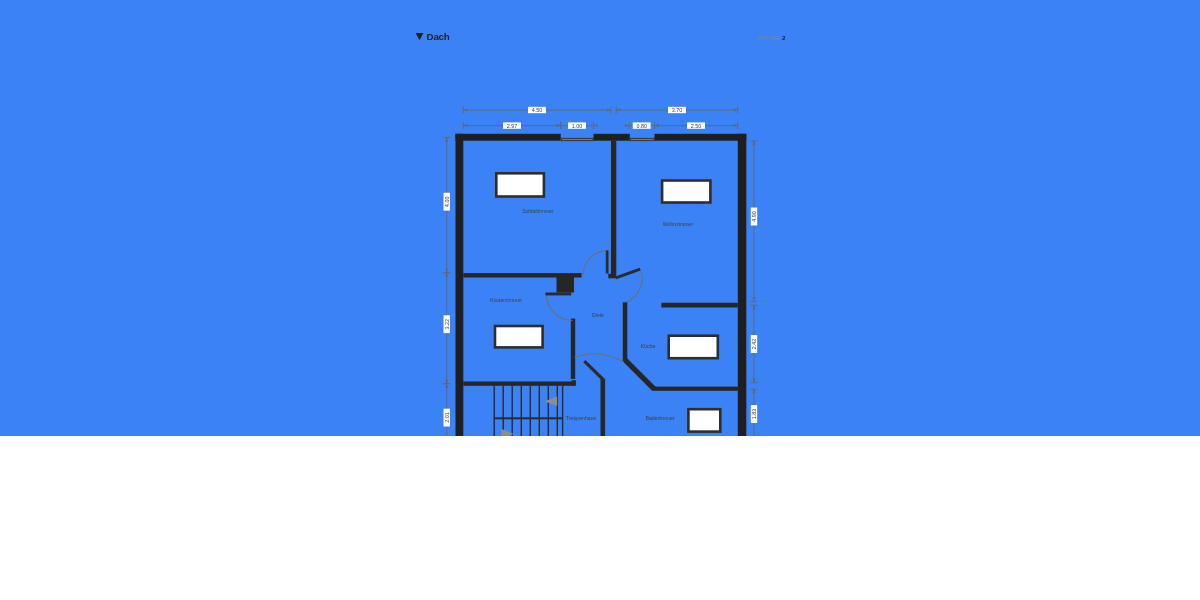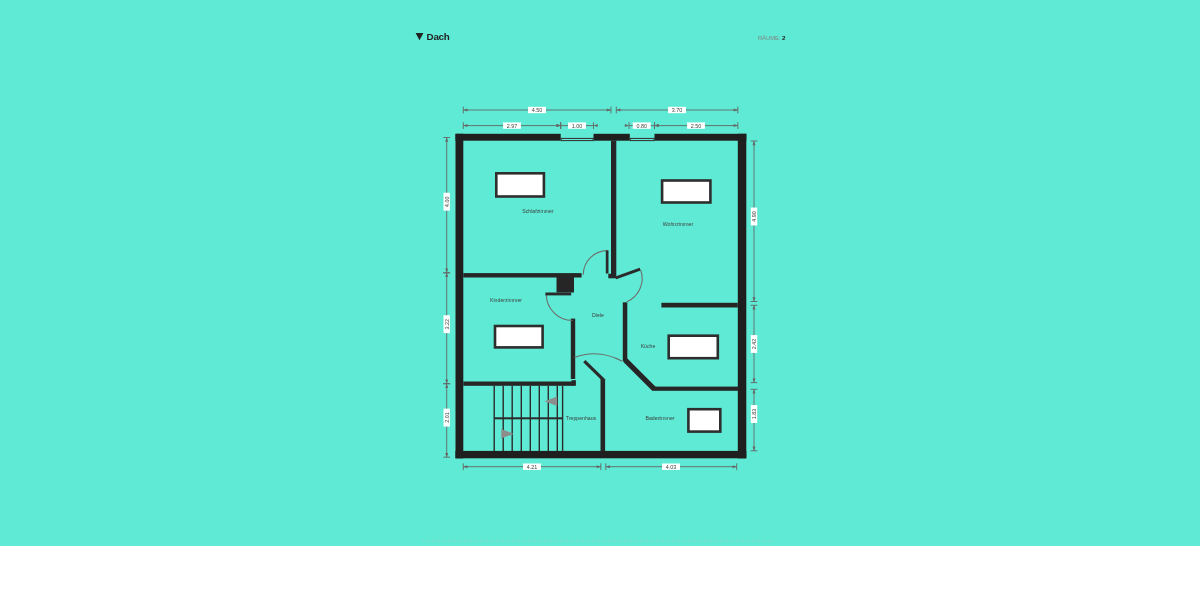--- a/index.html
+++ b/index.html
@@ -1,16 +1,16 @@
 <!DOCTYPE html>
 <html><head>
 <meta charset="utf-8">
 <style>
   html,body{margin:0;padding:0;background:#ffffff;}
-  .page{position:relative;width:1200px;height:546px;background:#5eead4;overflow:hidden;
+  .page{position:relative;width:1200px;height:436px;background:#3b82f6;overflow:hidden;
         font-family:"Liberation Sans", sans-serif;}
   svg{position:absolute;left:0;top:0;filter:blur(0.33px);}
   text{font-family:"Liberation Sans", sans-serif;}
 </style>
 </head>
 <body>
 <div class="page">
 <svg width="1200" height="600" viewBox="0 0 1200 600">
 
   <polygon points="415.6,33 423.4,33 419.5,40.2" fill="#222222"></polygon>

